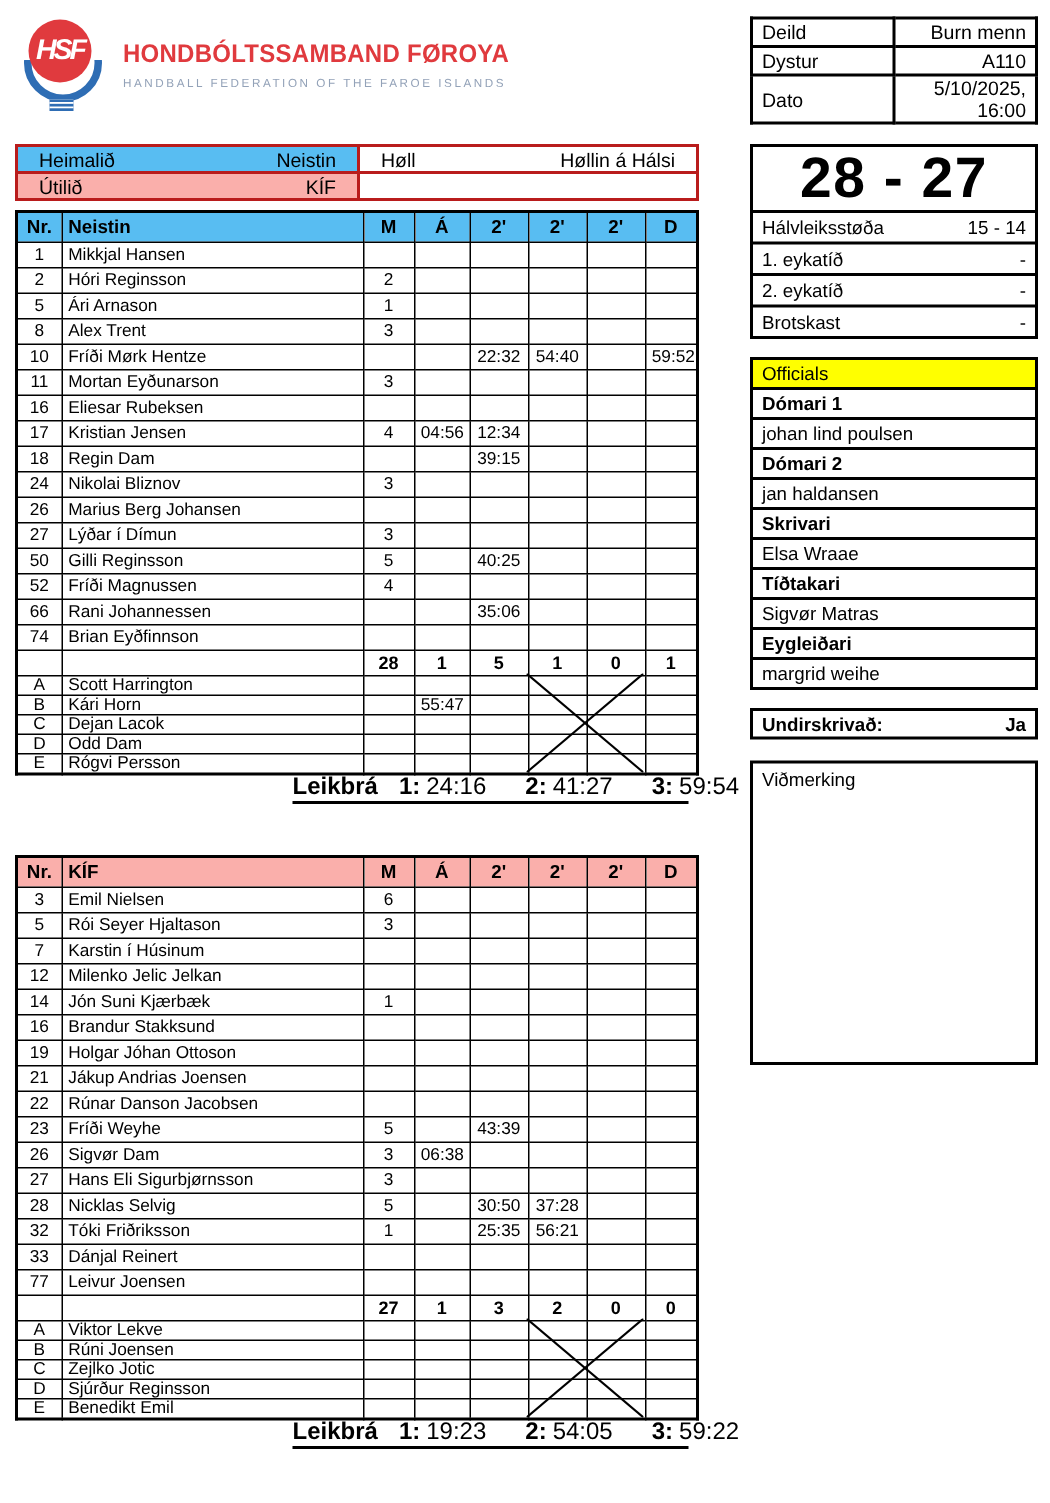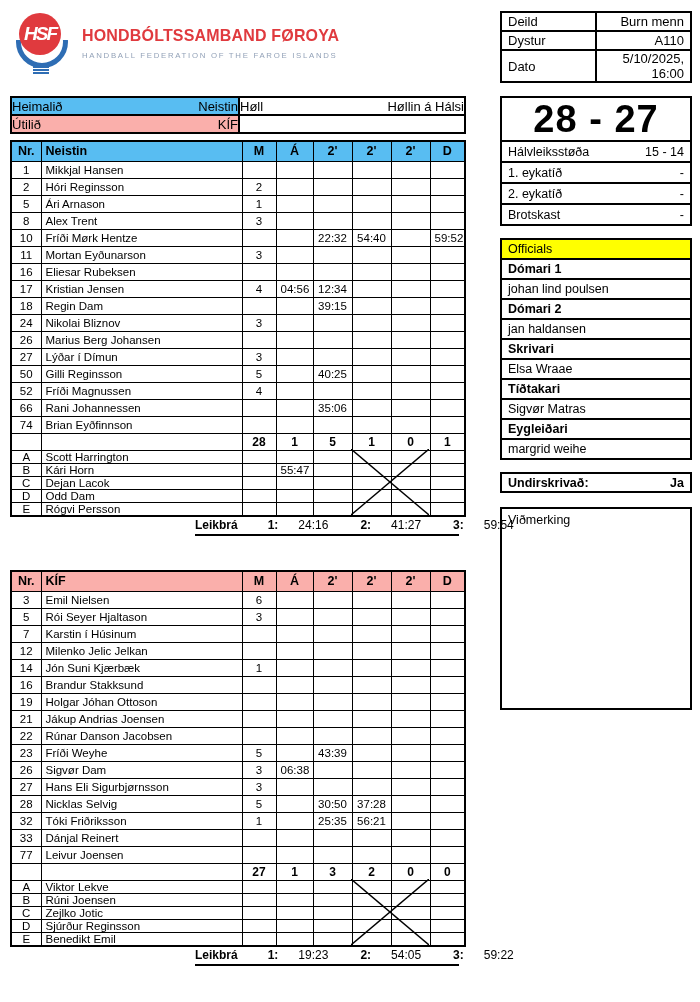--- a/index.html
+++ b/index.html
@@ -42,21 +42,21 @@
   .off-row:last-child{border-bottom:none;}
   .off-role{font-weight:700;}
 
   .signed{top:472px;height:21px;border:2px solid #000;display:flex;justify-content:space-between;
           align-items:center;padding:0 6px;font-size:12.5px;font-weight:bold;}
   .remarks{top:507px;height:203px;border:2px solid #000;font-size:12.5px;padding:4px 6px;}
 
   
   .teams-bar{position:absolute;left:10px;top:96px;}
   table.tb{border-collapse:collapse;table-layout:fixed;}
-  table.tb td{border:2px solid #000000;height:18px;font-size:13px;padding:0 0;box-sizing:border-box;}
+  table.tb td{border:2px solid #b91c1c;height:18px;font-size:13px;padding:0 14px;box-sizing:border-box;}
   td.team-cell{width:228px;}
   td.hall-cell{width:226px;}
   .pair{display:flex;justify-content:space-between;align-items:center;}
   .bg-home{background:var(--blue);}
   .bg-away{background:var(--pink);}
 
   
   .table-wrap{position:absolute;left:10px;width:454px;}
   .wrap-home{top:140px;}
   .wrap-away{top:570px;}
@@ -70,24 +70,24 @@
   table.roster td{height:17px;font-size:11.5px;text-align:center;}
   table.roster td.c-name{text-align:left;}
   table.roster tr.totals td{height:17px;font-weight:700;font-size:12px;}
   table.roster tr.bench td{height:13px;font-size:11.5px;}
   col.c-nr{width:30px;}col.c-name{width:201px;}col.c-m{width:34px;}col.c-a{width:37px;}
   col.c-s1{width:39px;}col.c-s2{width:39px;}col.c-s3{width:39px;}col.c-d{width:35px;}
 
   .x-overlay{position:absolute;pointer-events:none;}
 
   .leikbra{margin-left:185px;width:264px;border-bottom:2px solid #000;display:flex;
-           align-items:center;font-size:12px;height:17px;gap:16px;}
+           align-items:center;font-size:16px;height:17px;gap:0;}
   .leikbra .lb-label{font-weight:700;margin-right:14px;}
   .leikbra .lb-n{font-weight:700;margin-right:4px;}
-  .leikbra .lb-t{margin-right:16px;}
+  .leikbra .lb-t{margin-right:26px;}
 </style>
 </head>
 <body>
 
 <div id="page">
 
   <div class="brand">
     <div class="logo">
       <div class="logo-ring"></div>
       <div class="logo-ball">HSF</div>

